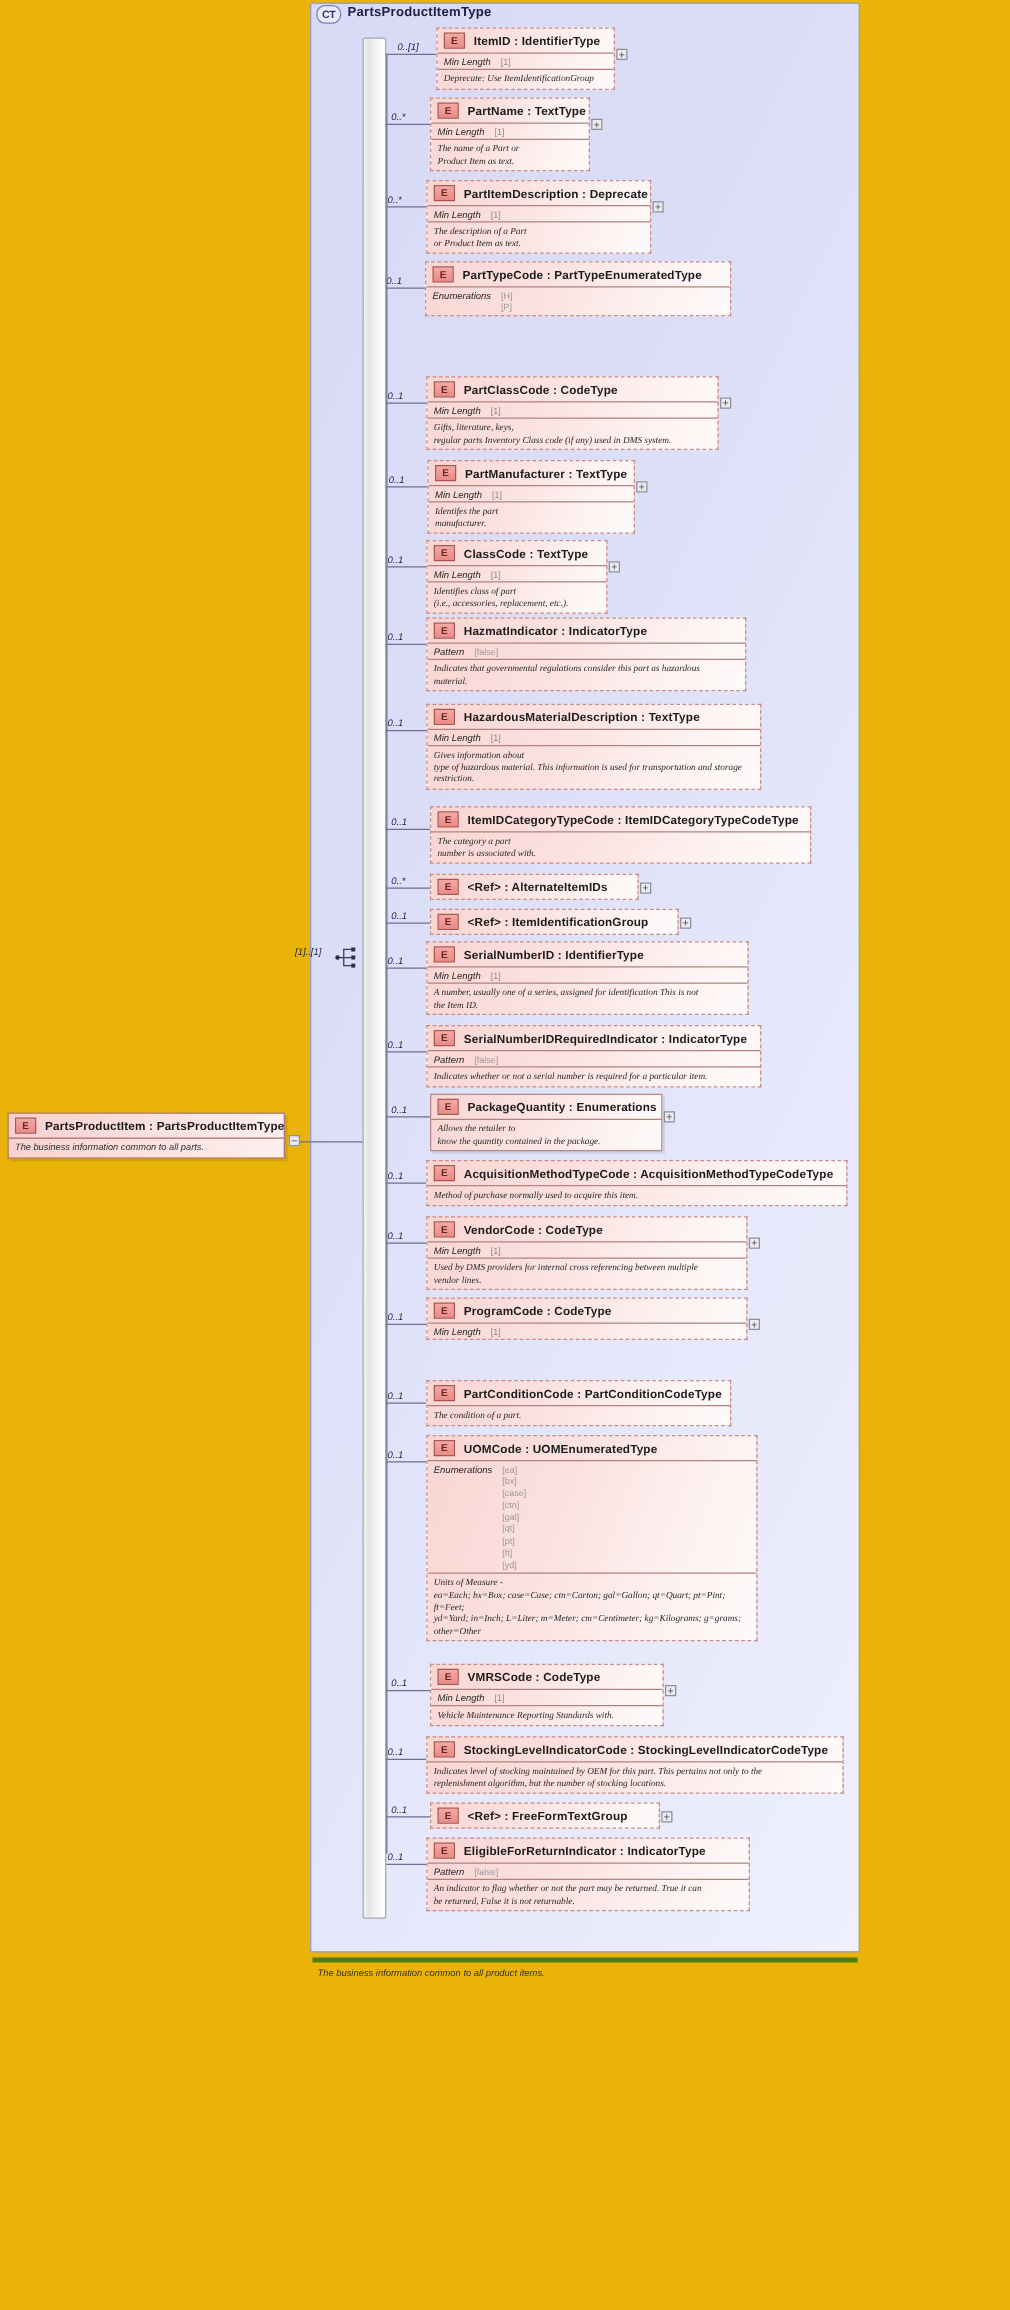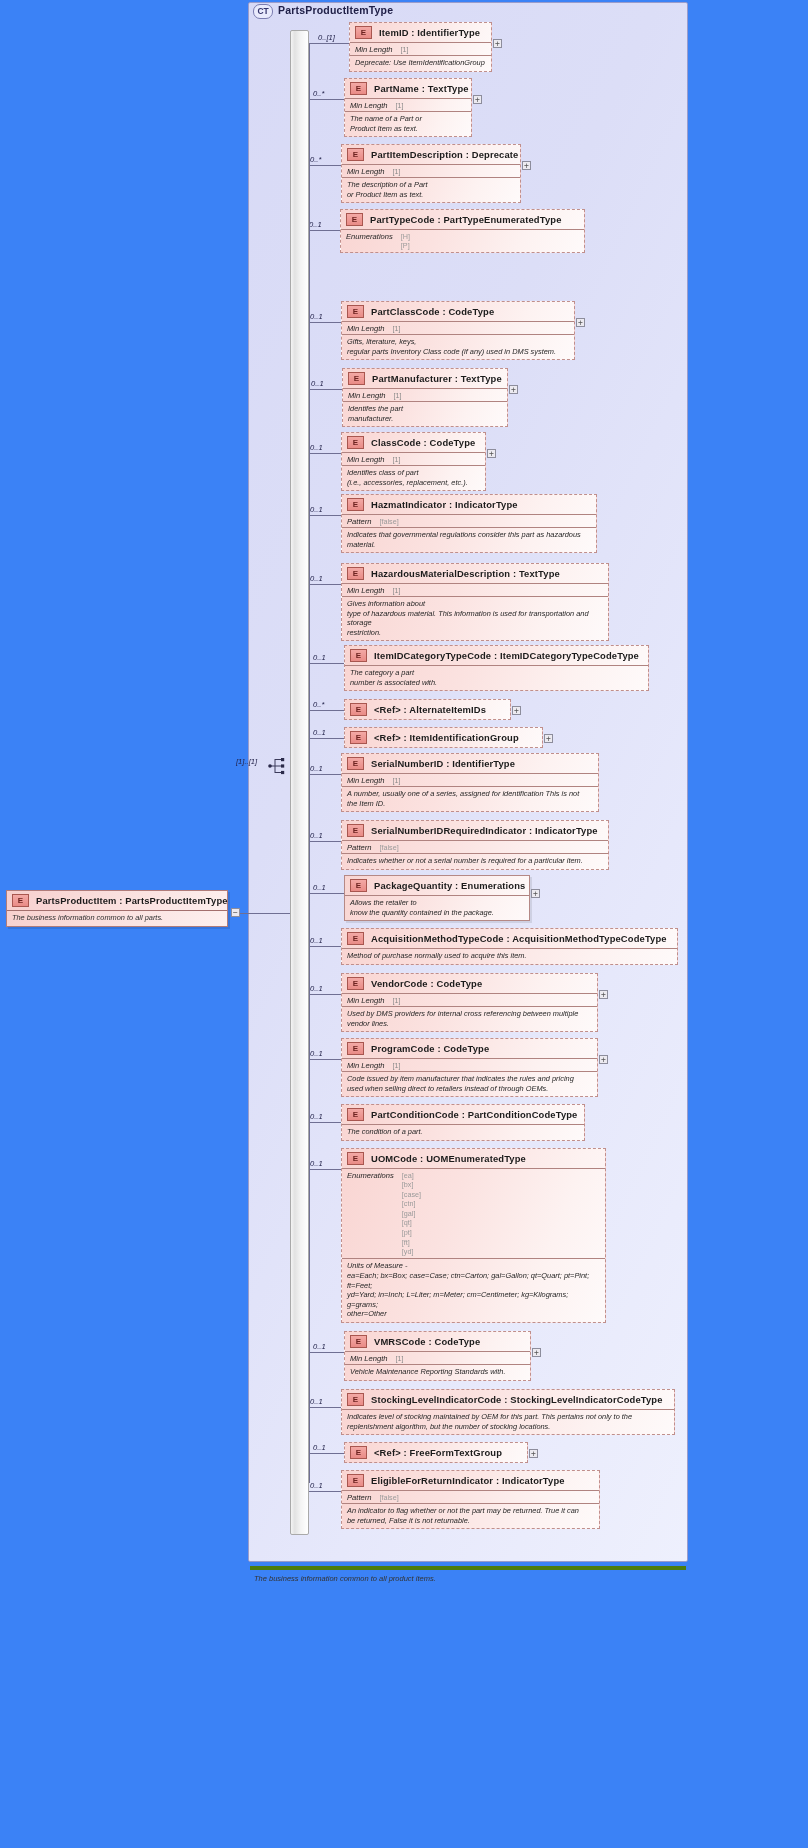--- a/index.html
+++ b/index.html
@@ -5,21 +5,21 @@
   * { box-sizing: border-box; }
   html, body {
     margin: 0; padding: 0;
     background: #ffffff;
     font-family: "Liberation Sans", sans-serif;
   }
   #page {
     position: relative;
     width: 808px;
     height: 1848px;
-    background: #3b82f6;
+    background: #eab308;
     overflow: hidden;
   }
 
   
   .ct-box {
     position: absolute;
     left: 248px; top: 2px;
     width: 440px; height: 1560px;
     background: linear-gradient(115deg,#d8daf6 0%, #dcdef7 35%, #e6e8fb 70%, #eef0fd 100%);
     border: 1px solid #9a9ccb;
@@ -151,20 +151,21 @@
     font-size: 7.2px;
     line-height: 9.6px;
   }
   .node .doc {
     border-top: 1px solid #b08380;
     padding: 2px 5px 3px 5px;
     font-size: 7.4px;
     font-style: italic;
     color: #262626;
     line-height: 9.6px;
+    font-family: Liberation Serif, serif;
   }
 
   
   .expander {
     position: absolute;
     width: 9px; height: 9px;
     background: #eceaf0;
     border: 1px solid #8d8d9c;
     font-size: 8px;
     line-height: 7px;
@@ -286,21 +287,21 @@
         </div>
         <div class="facet"><span>Min Length</span><span class="fv">[1]</span></div>
         <div class="doc">Identifes the part<br>manufacturer.</div>
       </div>
       <div class="occ" style="left: 311px; top: 379px;">0..1</div>
       <div class="hline" style="left: 309px; top: 389px; width: 33px;"></div>
       <div class="expander" style="left: 509px; top: 385px;">+</div>
       <div class="node" style="left: 341px; top: 432px; width: 145px;">
         <div class="head">
           <span class="ebadge">E</span>
-          <span class="node-name">ClassCode : CodeType</span>
+          <span class="node-name">ClassCode : TextType</span>
         </div>
         <div class="facet"><span>Min Length</span><span class="fv">[1]</span></div>
         <div class="doc">Identifies class of part<br>(i.e., accessories, replacement, etc.).</div>
       </div>
       <div class="occ" style="left: 310px; top: 443px;">0..1</div>
       <div class="hline" style="left: 309px; top: 453px; width: 32px;"></div>
       <div class="expander" style="left: 487px; top: 449px;">+</div>
       <div class="node" style="left: 341px; top: 494px; width: 256px;">
         <div class="head">
           <span class="ebadge">E</span>
@@ -397,21 +398,20 @@
       </div>
       <div class="occ" style="left: 310px; top: 984px;">0..1</div>
       <div class="hline" style="left: 309px; top: 994px; width: 32px;"></div>
       <div class="expander" style="left: 599px; top: 990px;">+</div>
       <div class="node" style="left: 341px; top: 1038px; width: 257px;">
         <div class="head">
           <span class="ebadge">E</span>
           <span class="node-name">ProgramCode : CodeType</span>
         </div>
         <div class="facet"><span>Min Length</span><span class="fv">[1]</span></div>
-        <div class="doc">Code issued by item manufacturer that indicates the rules and pricing<br>used when selling direct to retailers instead of through OEMs.</div>
       </div>
       <div class="occ" style="left: 310px; top: 1049px;">0..1</div>
       <div class="hline" style="left: 309px; top: 1059px; width: 32px;"></div>
       <div class="expander" style="left: 599px; top: 1055px;">+</div>
       <div class="node" style="left: 341px; top: 1104px; width: 244px;">
         <div class="head">
           <span class="ebadge">E</span>
           <span class="node-name">PartConditionCode : PartConditionCodeType</span>
         </div>
         <div class="doc">The condition of a part.</div>

